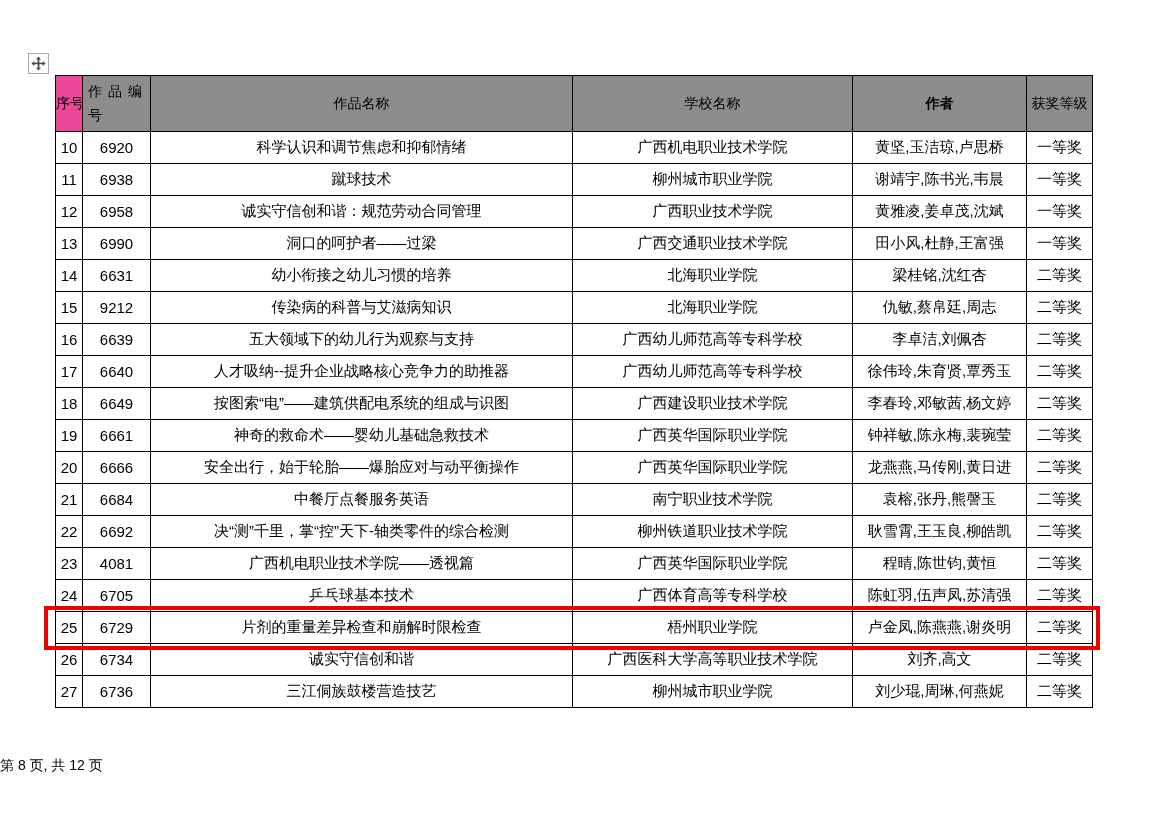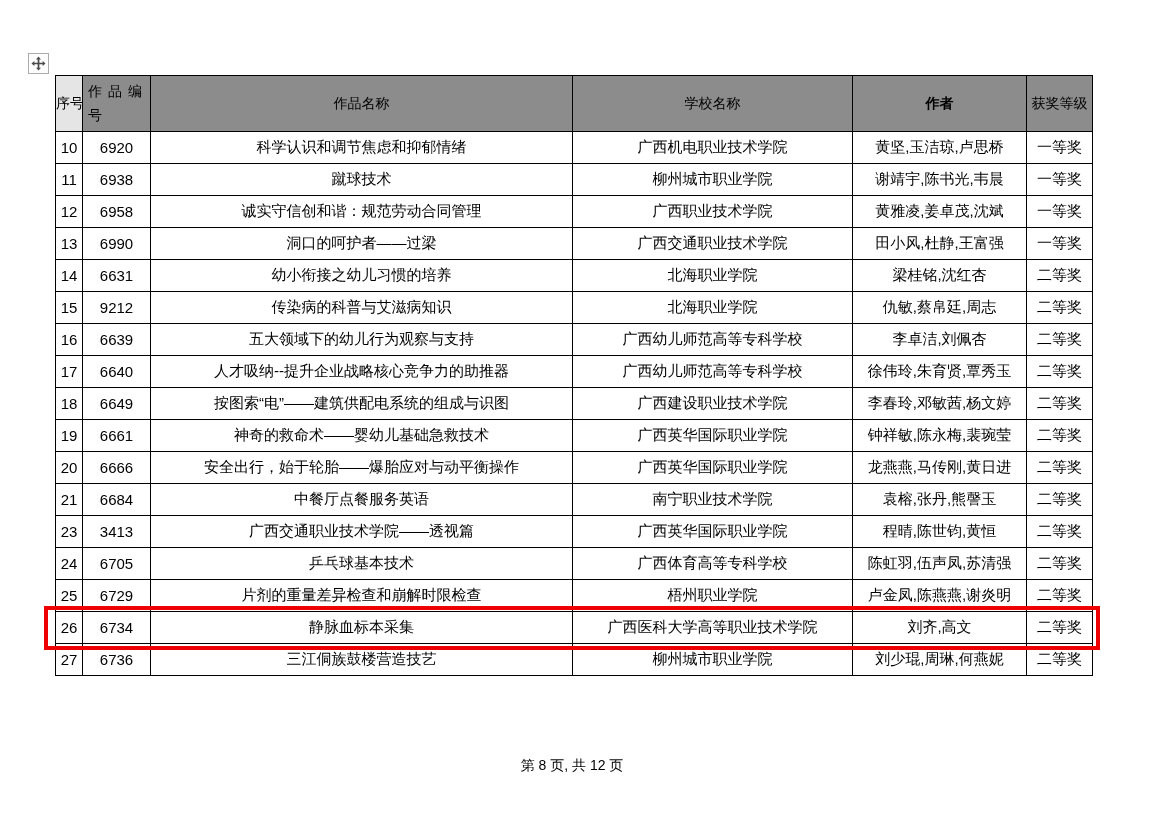--- a/index.html
+++ b/index.html
@@ -38,21 +38,21 @@
     padding:0 3px;white-space:nowrap;
   }
   
   .highlight-box{
     position:absolute;left:44px;top:606px;width:1056px;height:44px;
     border:4px solid #ee0000;box-sizing:border-box;background:transparent;
     z-index:5;
   }
   .page-footer{
     position:absolute;left:0;top:757px;width:1144px;
-    text-align:center;font-size:14px;color:#000;
+    font-size:14px;color:#000;
   }
 </style>
 </head>
 <body>
 
 <div class="move-handle">
   <span>
     <svg viewBox="0 0 16 16" aria-hidden="true">
       <path d="M8 0.5 L10.6 3.6 H8.9 V7.1 H12.4 V5.4 L15.5 8 L12.4 10.6 V8.9 H8.9 V12.4 H10.6 L8 15.5 L5.4 12.4 H7.1 V8.9 H3.6 V10.6 L0.5 8 L3.6 5.4 V7.1 H7.1 V3.6 H5.4 Z" fill="#4a4a4a"></path>
     </svg>
@@ -63,21 +63,21 @@
   <colgroup>
     <col style="width:27px">
       <col style="width:68px">
       <col style="width:422px">
     <col style="width:280px">
       <col style="width:174px">
       <col style="width:66px">
   </colgroup>
   <thead>
     <tr>
-      <th class="th-no" style="background: #e5e5e5;">序号</th>
+      <th class="th-no" style="background: #ec4899;">序号</th>
       <th class="th-code" style="background: rgb(140, 140, 140); margin-top: 12px;">作品编号</th>
       <th style="background: rgb(140, 140, 140);">作品名称</th>
       <th style="background: rgb(140, 140, 140);">学校名称</th>
       <th style="background: rgb(140, 140, 140); font-weight: bold;">作者</th>
       <th style="background: rgb(140, 140, 140); margin-left: 28px;">获奖等级</th>
     </tr>
   </thead>
   <tbody>
       <tr>
         <td>10</td>
@@ -169,23 +169,31 @@
       </tr>
       <tr>
         <td>21</td>
         <td>6684</td>
         <td>中餐厅点餐服务英语</td>
         <td>南宁职业技术学院</td>
         <td>袁榕,张丹,熊謦玉</td>
         <td>二等奖</td>
       </tr>
       <tr>
+        <td>22</td>
+        <td>6692</td>
+        <td>决“测”千里，掌“控”天下-轴类零件的综合检测</td>
+        <td>柳州铁道职业技术学院</td>
+        <td>耿雪霄,王玉良,柳皓凯</td>
+        <td>二等奖</td>
+      </tr>
+      <tr>
         <td>23</td>
-        <td>3413</td>
-        <td>广西交通职业技术学院——透视篇</td>
+        <td>4081</td>
+        <td>广西机电职业技术学院——透视篇</td>
         <td>广西英华国际职业学院</td>
         <td>程晴,陈世钧,黄恒</td>
         <td>二等奖</td>
       </tr>
       <tr>
         <td>24</td>
         <td>6705</td>
         <td>乒乓球基本技术</td>
         <td>广西体育高等专科学校</td>
         <td>陈虹羽,伍声凤,苏清强</td>
@@ -195,21 +203,21 @@
         <td>25</td>
         <td>6729</td>
         <td>片剂的重量差异检查和崩解时限检查</td>
         <td>梧州职业学院</td>
         <td>卢金凤,陈燕燕,谢炎明</td>
         <td>二等奖</td>
       </tr>
       <tr>
         <td>26</td>
         <td>6734</td>
-        <td>静脉血标本采集</td>
+        <td>诚实守信创和谐</td>
         <td>广西医科大学高等职业技术学院</td>
         <td>刘齐,高文</td>
         <td>二等奖</td>
       </tr>
       <tr>
         <td>27</td>
         <td>6736</td>
         <td>三江侗族鼓楼营造技艺</td>
         <td>柳州城市职业学院</td>
         <td>刘少琨,周琳,何燕妮</td>

